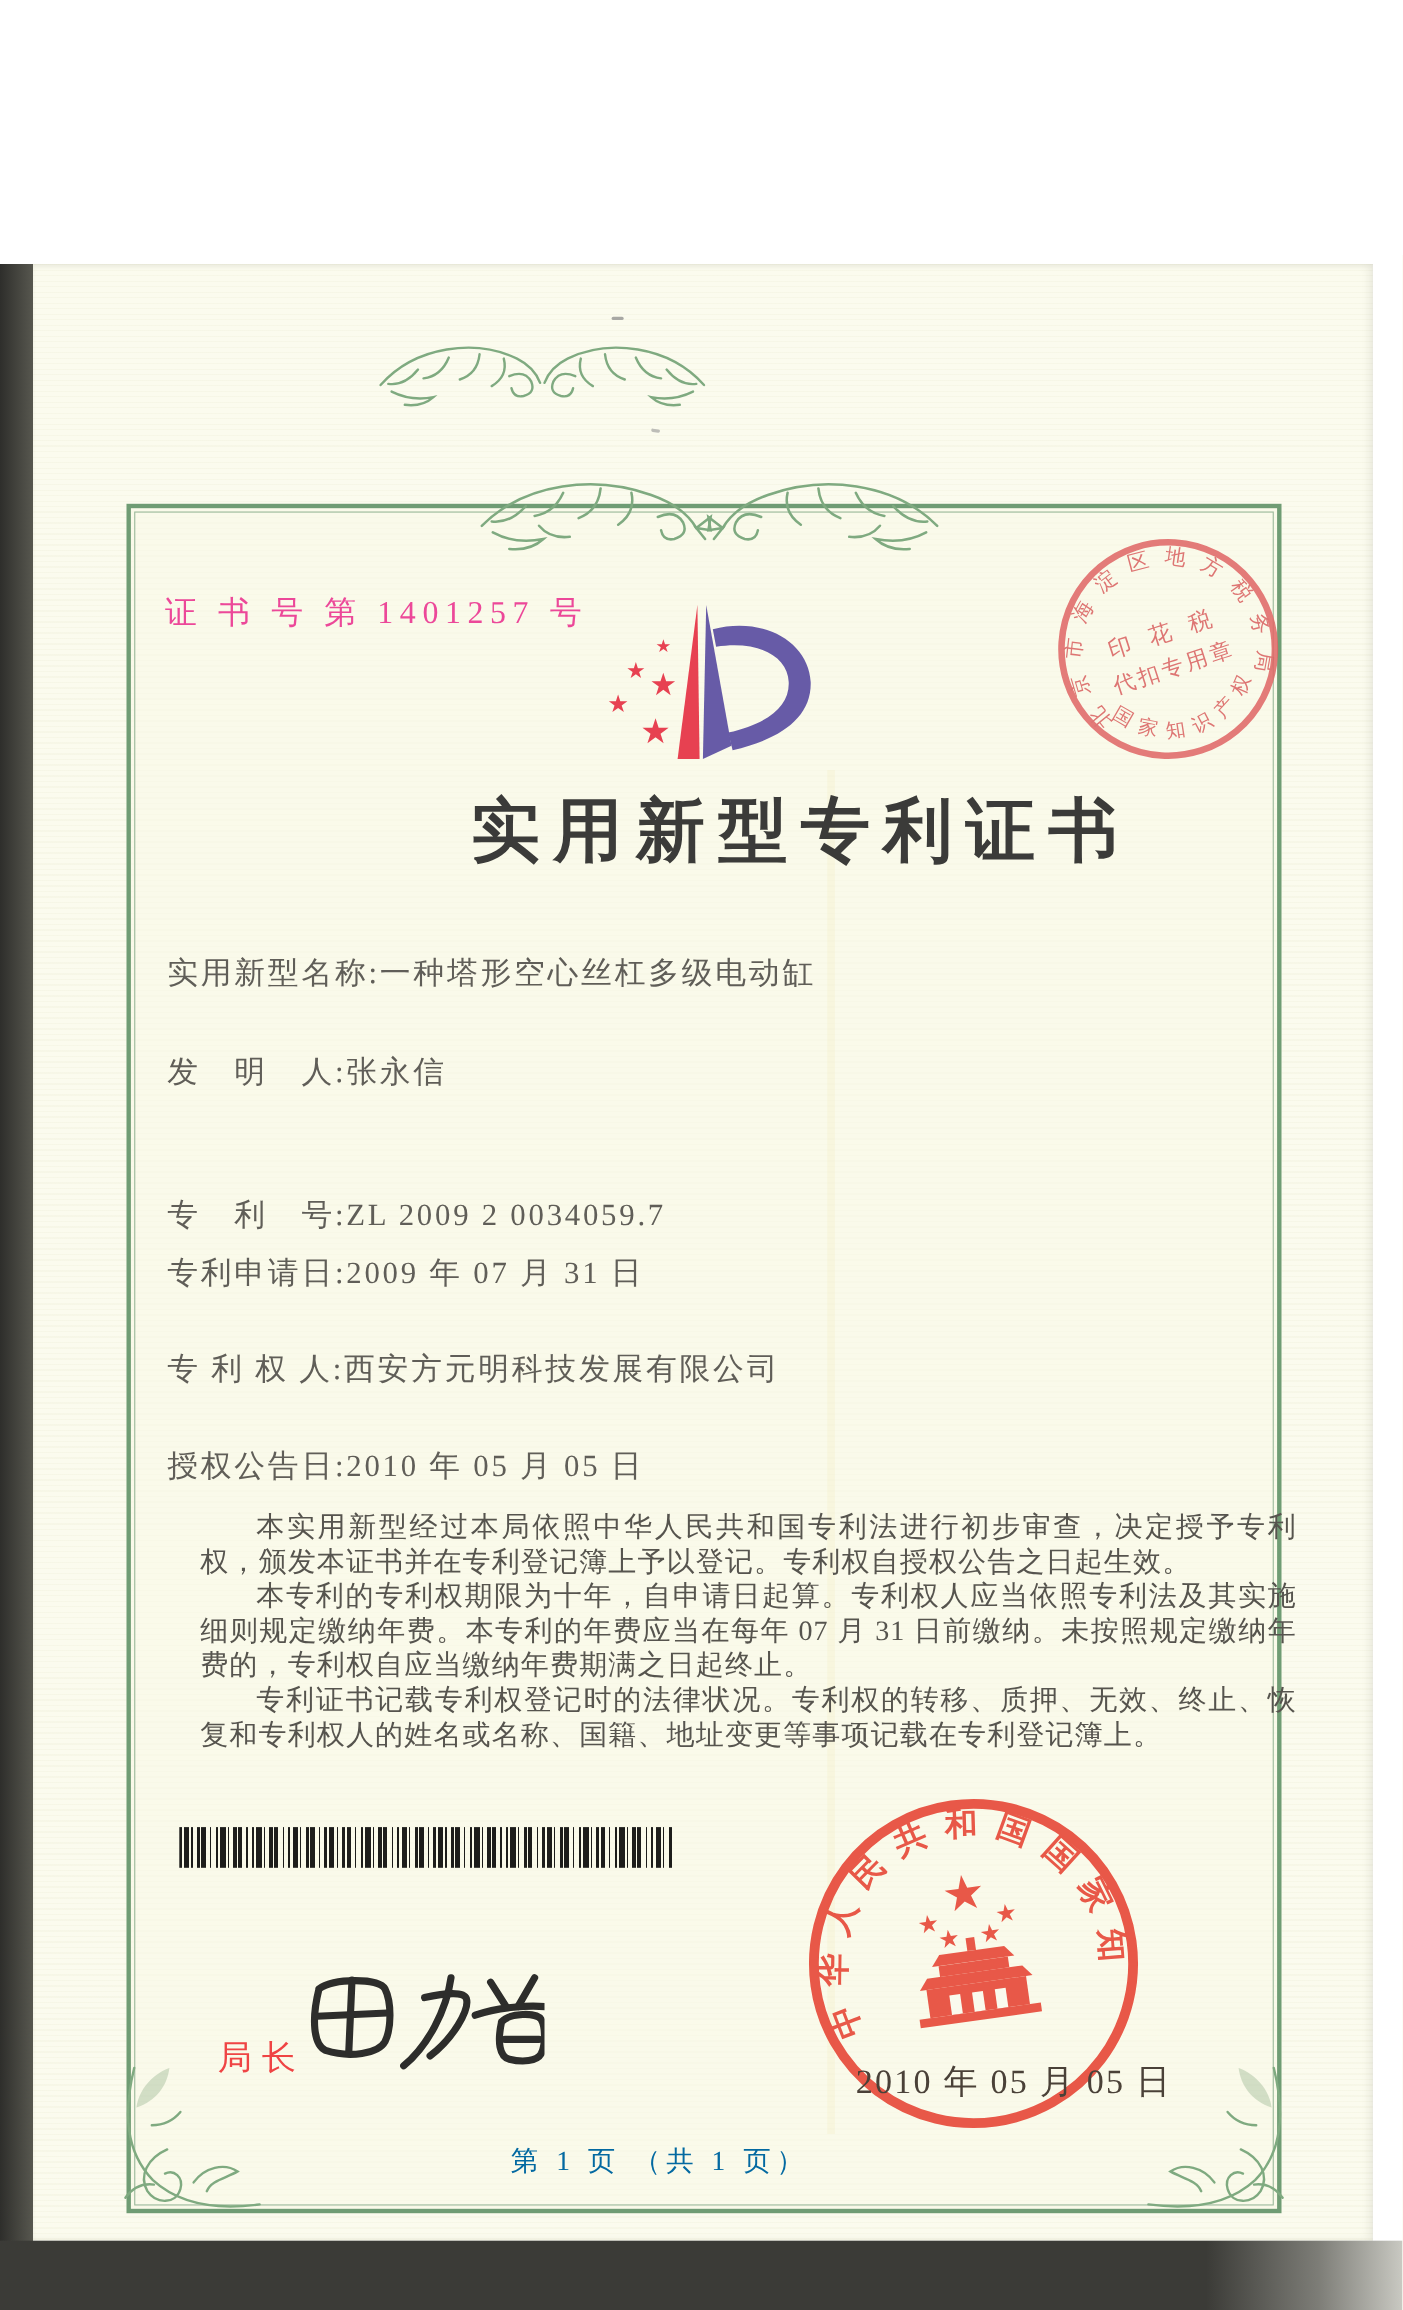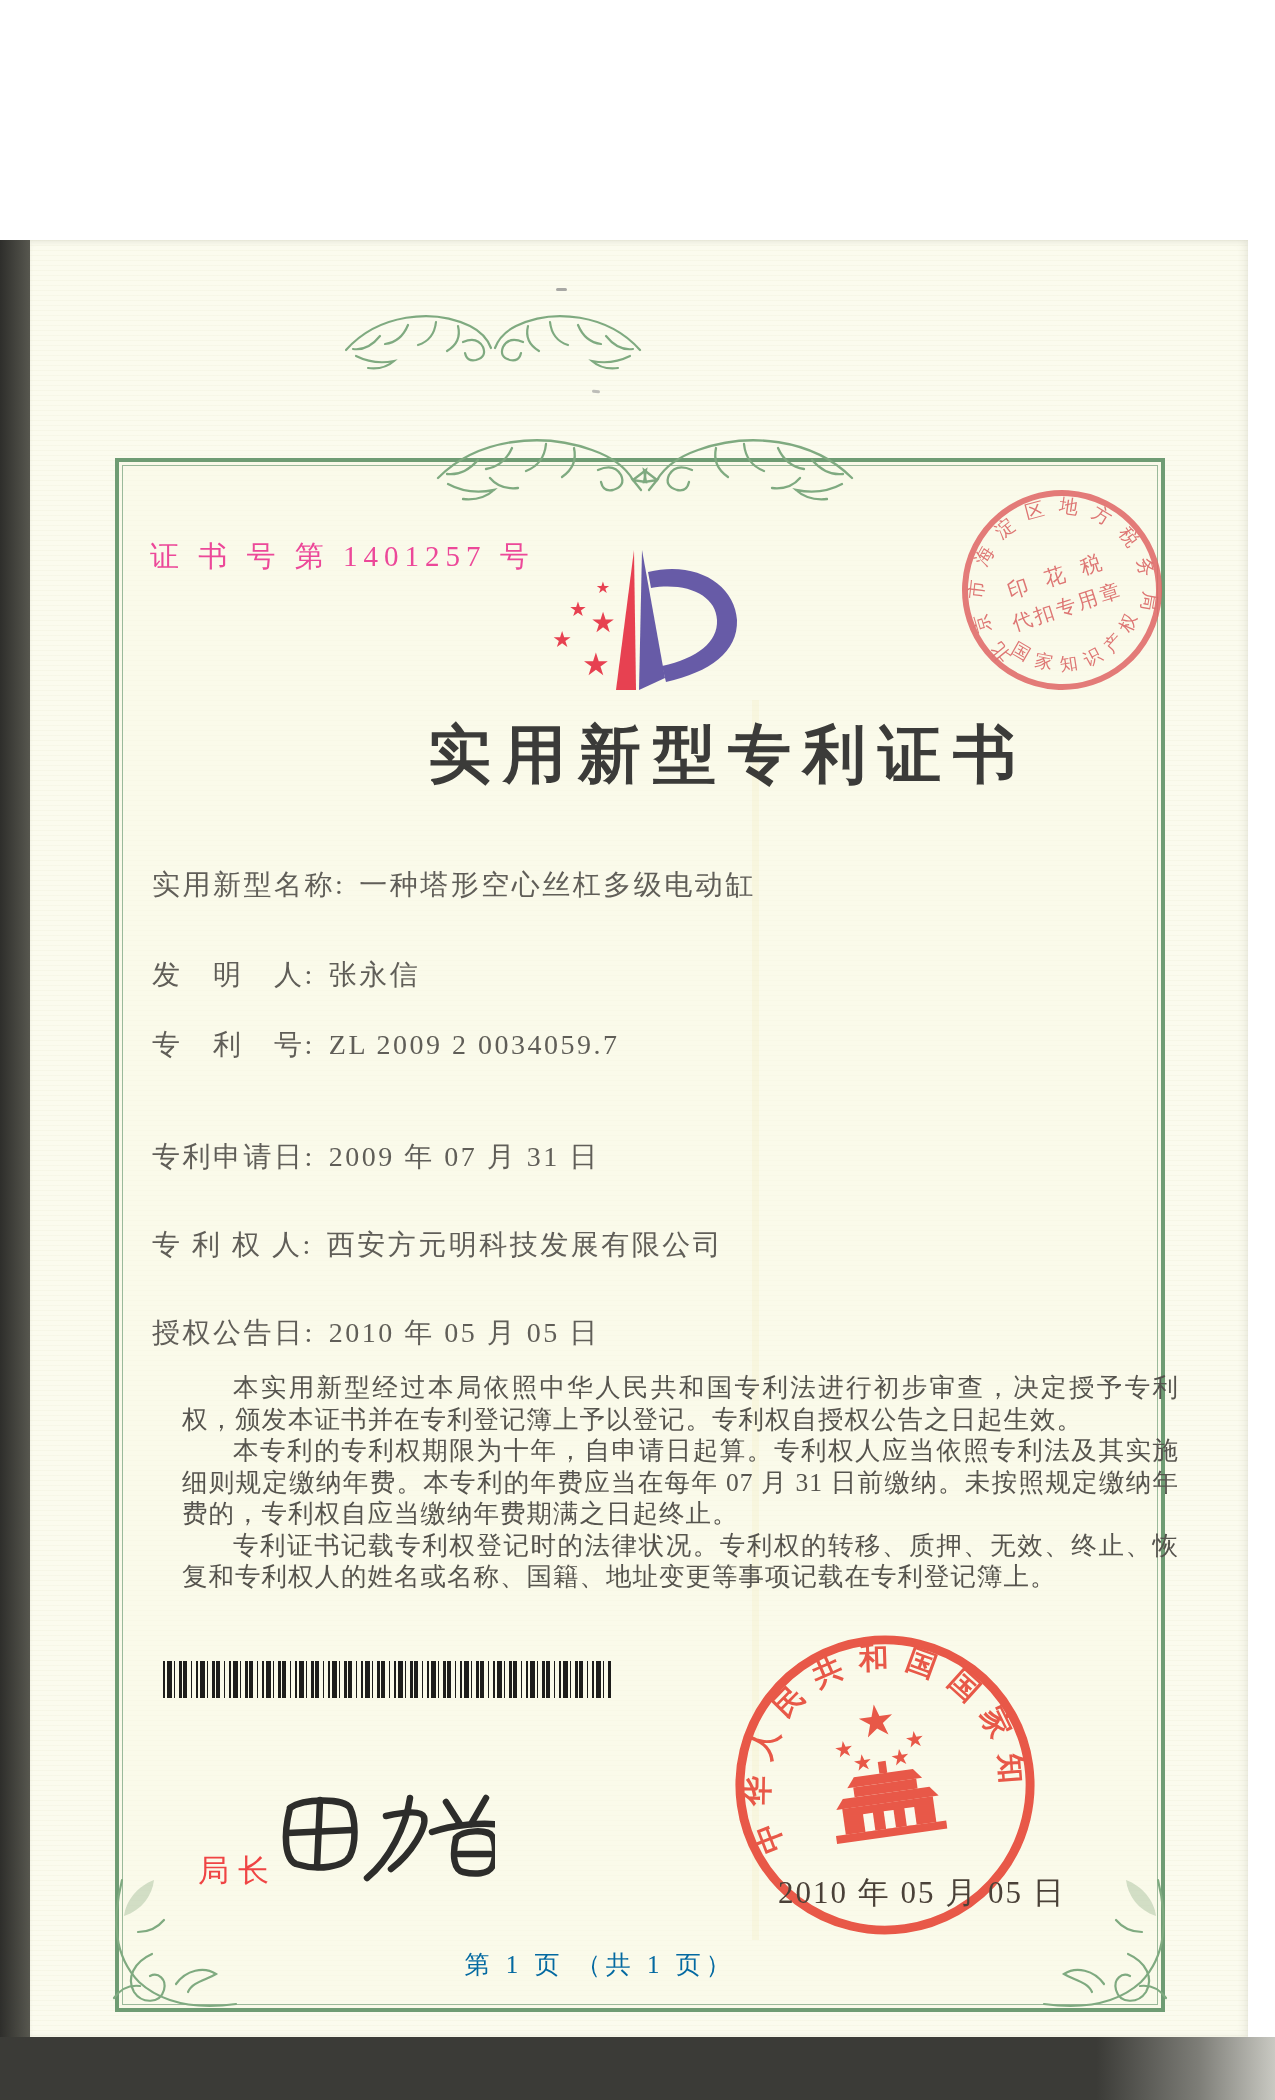--- a/index.html
+++ b/index.html
@@ -32,22 +32,22 @@
   .ornament{color:#7faa80;}
 
   
   .doc-number{left:150px;top:537px;font-size:29px;color:#ec4899;letter-spacing:6px;white-space:nowrap;}
   .logo{left:530px;top:512px;width:270px;height:200px;}
   .title{left:115px;top:712px;width:1226px;text-align:center;font-size:63px;font-weight:600;
     color:#3b3b39;letter-spacing:12px;white-space:nowrap;}
 
   
   .field{left:152px;font-size:28px;color:#605e58;letter-spacing:2.5px;white-space:nowrap;}
-  .field .lbl{margin-right:14px;}
-  .f1{top:866px;} .f2{top:956px;} .f3{top:1026px;} .f4{top:1138px;} .f5{top:1226px;} .f6{top:1314px;}
+  .field .lbl{}
+  .f1{top:866px;} .f2{top:956px;} .f3{top:1086px;} .f4{top:1138px;} .f5{top:1226px;} .f6{top:1314px;}
 
   
   .body-text{left:150px;top:1372px;width:997px;font-size:25.5px;line-height:31.5px;
     color:#56544e;text-align:justify;letter-spacing:1px;margin-left:32px;}
   .body-text p{margin:0;text-indent:2em;}
 
   
   .barcode{left:163px;top:1661px;width:448px;height:37px;
     background:repeating-linear-gradient(90deg,
       #1d1d1b 0 2px,transparent 2px 4px,

